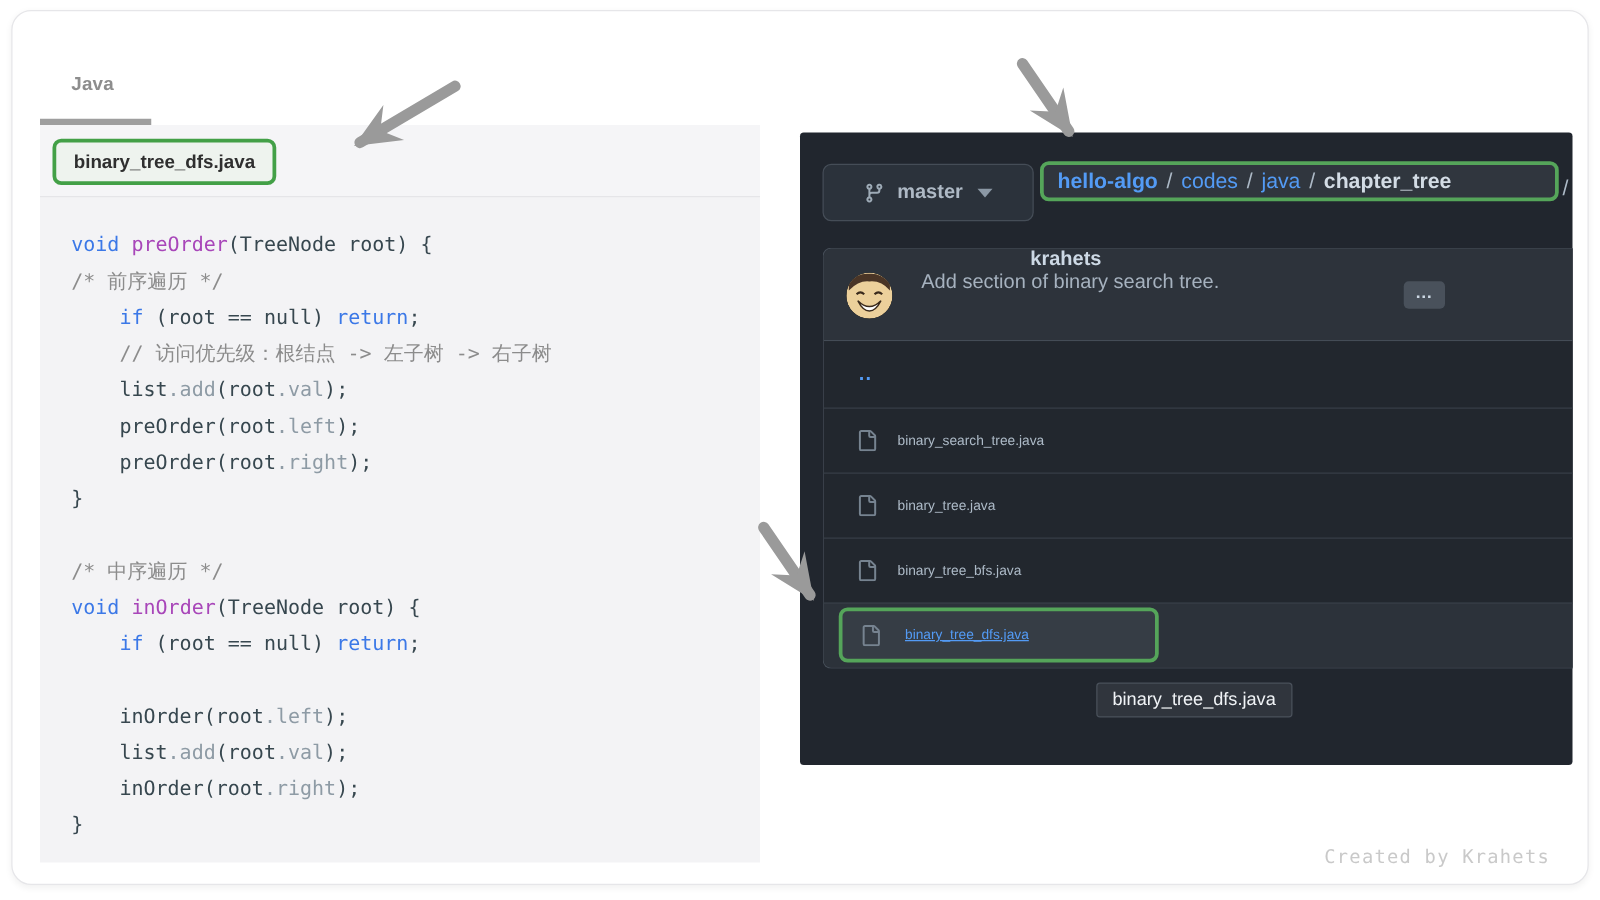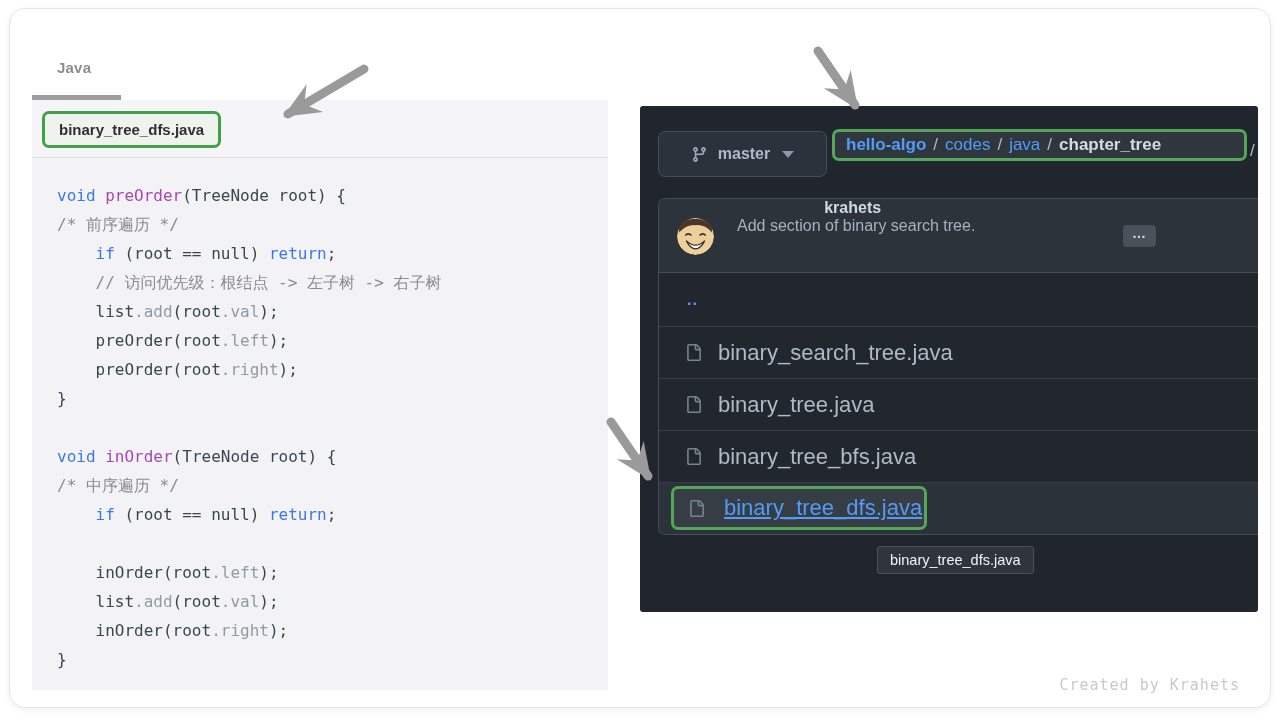--- a/index.html
+++ b/index.html
@@ -63,21 +63,21 @@
   .commit-msg { color: #a6b2bf; margin-left: 7px; }
   .more-badge { position: absolute; left: 464px; top: 26px; width: 33px; height: 22px;
                 background: #49515b; border-radius: 4px; display: flex; align-items: center;
                 justify-content: center; cursor: pointer; color: #cdd9e5; font-size: 14px;
                 font-weight: bold; letter-spacing: 1px; line-height: 10px; padding-bottom: 6px; }
   .file-row { height: 52px; display: flex; align-items: center; border-top: 1px solid #373e47;
               background: #22272e; position: relative; cursor: pointer; }
   .file-row.parent { height: 53px; border-top: none; }
   .parent-link { margin-left: 28px; color: #539bf5; font-size: 16px; font-weight: bold; letter-spacing: 1px; }
   .file-icon { position: absolute; left: 26px; width: 17px; height: 17px; fill: #768390; }
-  .file-name { position: absolute; left: 59px; color: #adbac7; font-size: 22px; }
+  .file-name { position: absolute; left: 59px; color: #adbac7; font-size: 11px; }
   .file-row.hovered { background: #2c323a; }
   .green-box-row { position: absolute; left: 12px; top: 3px; width: 256px; height: 44px;
                    border: 3px solid #55a55a; border-radius: 7px;
                    background: rgba(205,217,229,0.07);
                    display: flex; align-items: center; }
   .green-box-row .file-icon { left: 14px; }
   .green-box-row .file-name { left: 50px; color: #539bf5; text-decoration: underline; }
   .gh-tooltip { position: absolute; left: 237px; top: 440px; height: 28px; padding: 0 12px;
                 background: #30353d; border: 1px solid #4a515b; border-radius: 3px;
                 display: flex; align-items: center; color: #f0f3f6; font-size: 14.5px; }
@@ -105,22 +105,22 @@
   <div class="code-area">
       <div class="code-line"><span class="tok-kw">void </span><span class="tok-fn">preOrder</span><span class="tok-pl">(TreeNode root) {</span></div>
       <div class="code-line"><span class="tok-com">/* 前序遍历 */</span></div>
       <div class="code-line"><span class="tok-pl">    </span><span class="tok-kw">if</span><span class="tok-pl"> (root == </span><span class="tok-kc">null</span><span class="tok-pl">) </span><span class="tok-kw">return</span><span class="tok-pl">;</span></div>
       <div class="code-line"><span class="tok-pl">    </span><span class="tok-com">// 访问优先级：根结点 -&gt; 左子树 -&gt; 右子树</span></div>
       <div class="code-line"><span class="tok-pl">    list</span><span class="tok-mem">.add</span><span class="tok-pl">(root</span><span class="tok-mem">.val</span><span class="tok-pl">);</span></div>
       <div class="code-line"><span class="tok-pl">    preOrder(root</span><span class="tok-mem">.left</span><span class="tok-pl">);</span></div>
       <div class="code-line"><span class="tok-pl">    preOrder(root</span><span class="tok-mem">.right</span><span class="tok-pl">);</span></div>
       <div class="code-line"><span class="tok-pl">}</span></div>
       <div class="code-line">&nbsp;</div>
+      <div class="code-line"><span class="tok-com">/* 中序遍历 */</span></div>
       <div class="code-line"><span class="tok-kw">void </span><span class="tok-fn">inOrder</span><span class="tok-pl">(TreeNode root) {</span></div>
-      <div class="code-line"><span class="tok-com">/* 中序遍历 */</span></div>
       <div class="code-line"><span class="tok-pl">    </span><span class="tok-kw">if</span><span class="tok-pl"> (root == </span><span class="tok-kc">null</span><span class="tok-pl">) </span><span class="tok-kw">return</span><span class="tok-pl">;</span></div>
       <div class="code-line"><span class="tok-pl">    </span></div>
       <div class="code-line"><span class="tok-pl">    inOrder(root</span><span class="tok-mem">.left</span><span class="tok-pl">);</span></div>
       <div class="code-line"><span class="tok-pl">    list</span><span class="tok-mem">.add</span><span class="tok-pl">(root</span><span class="tok-mem">.val</span><span class="tok-pl">);</span></div>
       <div class="code-line"><span class="tok-pl">    inOrder(root</span><span class="tok-mem">.right</span><span class="tok-pl">);</span></div>
       <div class="code-line"><span class="tok-pl">}</span></div>
     </div>
 
   <div class="gh-panel">
 

